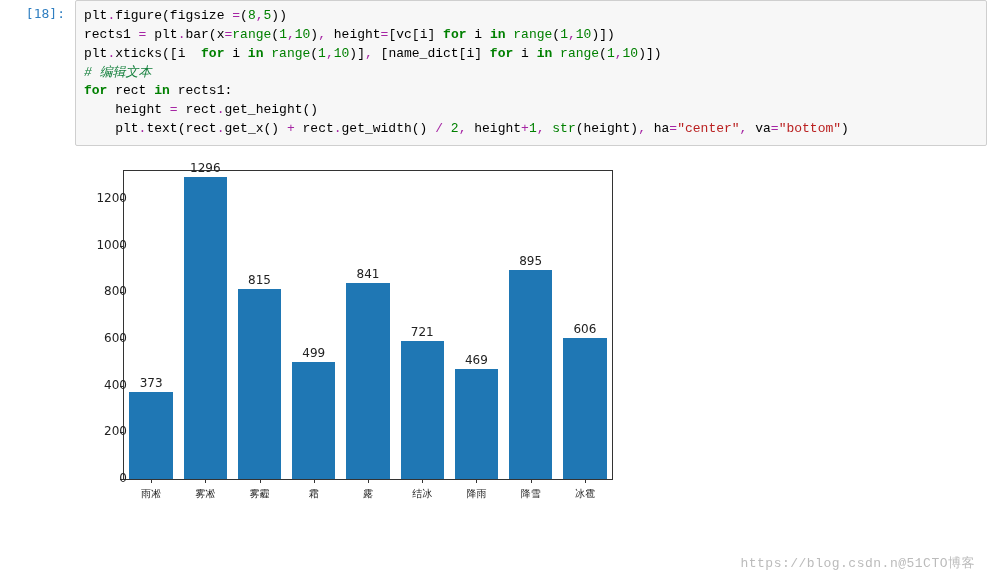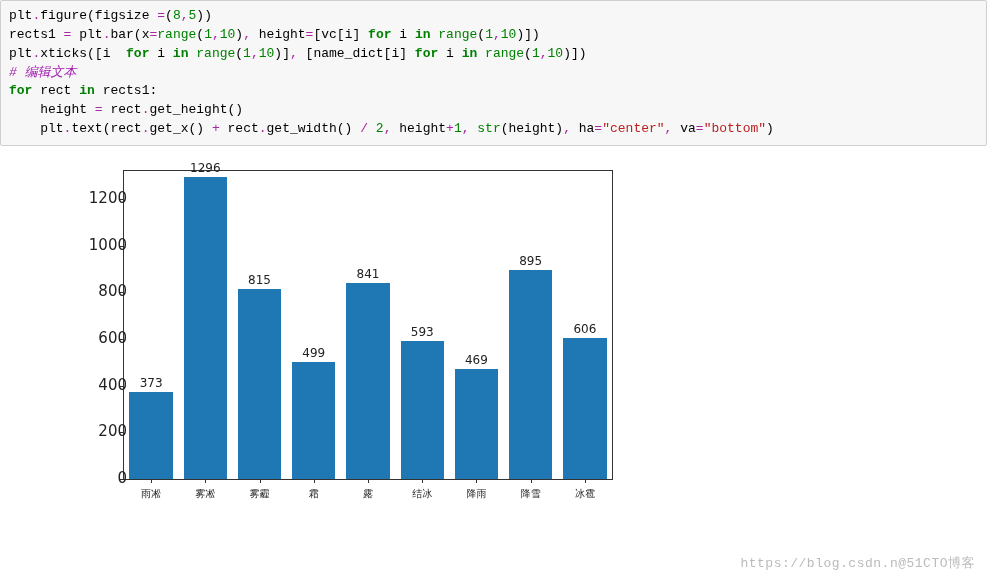--- a/index.html
+++ b/index.html
@@ -32,21 +32,21 @@
     overflow: hidden;
   }
   .code-area .nm { color: #000; }
   .code-area .fn { color: #000; }
   .code-area .op { color: #a626a4; }
   .code-area .paren { color: #000; }
   .code-area .num { color: #008000; }
   .code-area .kw { color: #008000; font-weight: bold; font-family: Liberation Mono, monospace; }
   .code-area .builtin { color: #008000; }
   .code-area .str { color: #ba2121; }
-  .code-area .cmt { color: #a21caf; font-style: italic; }
+  .code-area .cmt { color: #15803d; font-style: italic; }
 
   .output {
     margin-left: 65px;
     margin-top: 14px;
   }
   .chart-box {
     width: 560px;
     height: 358px;
     position: relative;
     font-family: "DejaVu Sans", "Arial", sans-serif;
@@ -68,21 +68,21 @@
   .bar-label {
     position: absolute;
     font-size: 12px;
     color: #222;
     transform: translateX(-50%);
     white-space: nowrap;
   }
   .ytick-label {
     position: absolute;
     right: 498px;
-    font-size: 15px;
+    font-size: 12px;
     color: #222;
     transform: translateY(-50%);
     text-align: right;
   }
   .ytick-mark {
     position: absolute;
     width: 4px;
     height: 1px;
     background: #333;
     left: -4px;
@@ -109,20 +109,21 @@
     color: #bbb;
     font-size: 13px;
     letter-spacing: 0.5px;
     font-family: Liberation Mono, monospace;
   }
 </style>
 </head>
 <body>
 
 <div class="cell">
+  <div class="prompt">[18]:</div>
   <div class="code-area" id="code-area"><span class="nm">plt</span><span class="op">.</span><span class="fn">figure</span><span class="paren">(</span><span class="nm">figsize </span><span class="op">=</span><span class="paren">(</span><span class="num">8</span><span class="op">,</span><span class="num">5</span><span class="paren">))</span>
 <span class="nm">rects1 </span><span class="op">=</span><span class="nm"> plt</span><span class="op">.</span><span class="fn">bar</span><span class="paren">(</span><span class="nm">x</span><span class="op">=</span><span class="builtin">range</span><span class="paren">(</span><span class="num">1</span><span class="op">,</span><span class="num">10</span><span class="paren">)</span><span class="op">, </span><span class="nm">height</span><span class="op">=</span><span class="paren">[</span><span class="nm">vc</span><span class="paren">[</span><span class="nm">i</span><span class="paren">]</span><span class="nm"> </span><span class="kw">for</span><span class="nm"> i </span><span class="kw">in</span><span class="nm"> </span><span class="builtin">range</span><span class="paren">(</span><span class="num">1</span><span class="op">,</span><span class="num">10</span><span class="paren">)])</span>
 <span class="nm">plt</span><span class="op">.</span><span class="fn">xticks</span><span class="paren">([</span><span class="nm">i  </span><span class="kw">for</span><span class="nm"> i </span><span class="kw">in</span><span class="nm"> </span><span class="builtin">range</span><span class="paren">(</span><span class="num">1</span><span class="op">,</span><span class="num">10</span><span class="paren">)]</span><span class="op">, </span><span class="paren">[</span><span class="nm">name_dict</span><span class="paren">[</span><span class="nm">i</span><span class="paren">]</span><span class="nm"> </span><span class="kw">for</span><span class="nm"> i </span><span class="kw">in</span><span class="nm"> </span><span class="builtin">range</span><span class="paren">(</span><span class="num">1</span><span class="op">,</span><span class="num">10</span><span class="paren">)])</span>
 <span class="cmt"># 编辑文本</span>
 <span class="kw">for</span><span class="nm"> rect </span><span class="kw">in</span><span class="nm"> rects1:</span>
 <span class="nm">    height </span><span class="op">=</span><span class="nm"> rect</span><span class="op">.</span><span class="fn">get_height</span><span class="paren">()</span>
 <span class="nm">    plt</span><span class="op">.</span><span class="fn">text</span><span class="paren">(</span><span class="nm">rect</span><span class="op">.</span><span class="fn">get_x</span><span class="paren">()</span><span class="nm"> </span><span class="op">+</span><span class="nm"> rect</span><span class="op">.</span><span class="fn">get_width</span><span class="paren">()</span><span class="nm"> </span><span class="op">/</span><span class="nm"> </span><span class="num">2</span><span class="op">, </span><span class="nm">height</span><span class="op">+</span><span class="num">1</span><span class="op">, </span><span class="builtin">str</span><span class="paren">(</span><span class="nm">height</span><span class="paren">)</span><span class="op">, </span><span class="nm">ha</span><span class="op">=</span><span class="str">"center"</span><span class="op">, </span><span class="nm">va</span><span class="op">=</span><span class="str">"bottom"</span><span class="paren">)</span></div>
 </div>
 
 <div class="output">
@@ -142,21 +143,21 @@
         <div class="xtick-label" style="left: 135.556px;">雾霾</div>
         <div class="bar" style="left: 168.089px; width: 43.3778px; height: 116.433px;"></div>
         <div class="bar-label" style="left: 189.778px; bottom: 118.433px;">499</div>
         <div class="xtick-mark" style="left: 189.778px;"></div>
         <div class="xtick-label" style="left: 189.778px;">霜</div>
         <div class="bar" style="left: 222.311px; width: 43.3778px; height: 196.233px;"></div>
         <div class="bar-label" style="left: 244px; bottom: 198.233px;">841</div>
         <div class="xtick-mark" style="left: 244px;"></div>
         <div class="xtick-label" style="left: 244px;">露</div>
         <div class="bar" style="left: 276.533px; width: 43.3778px; height: 138.367px;"></div>
-        <div class="bar-label" style="left: 298.222px; bottom: 140.367px;">593</div>
+        <div class="bar-label" style="left: 298.222px; bottom: 140.367px;">721</div>
         <div class="xtick-mark" style="left: 298.222px;"></div>
         <div class="xtick-label" style="left: 298.222px;">结冰</div>
         <div class="bar" style="left: 330.756px; width: 43.3778px; height: 109.433px;"></div>
         <div class="bar-label" style="left: 352.444px; bottom: 111.433px;">469</div>
         <div class="xtick-mark" style="left: 352.444px;"></div>
         <div class="xtick-label" style="left: 352.444px;">降雨</div>
         <div class="bar" style="left: 384.978px; width: 43.3778px; height: 208.833px;"></div>
         <div class="bar-label" style="left: 406.667px; bottom: 210.833px;">895</div>
         <div class="xtick-mark" style="left: 406.667px;"></div>
         <div class="xtick-label" style="left: 406.667px;">降雪</div>

